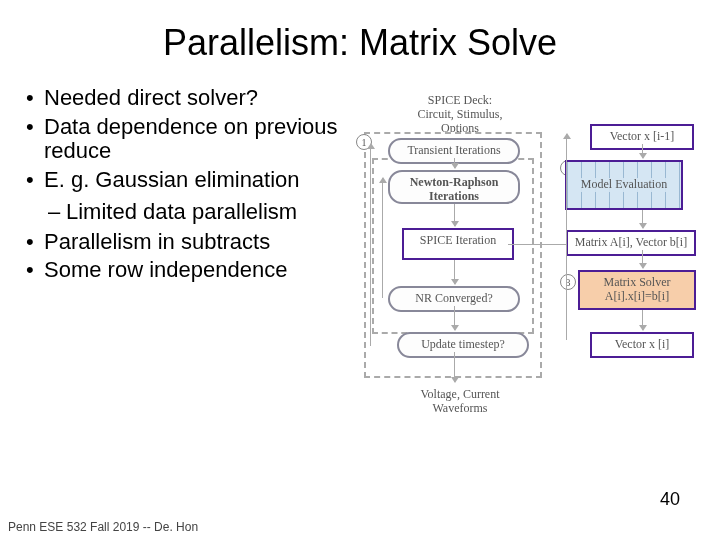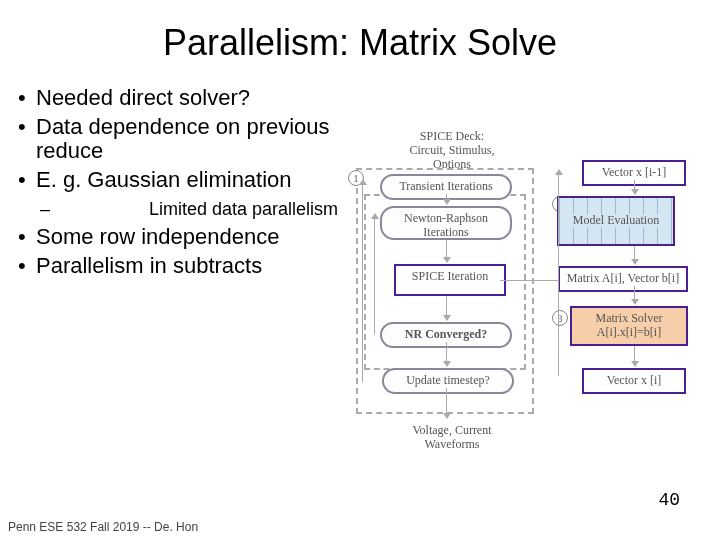--- a/index.html
+++ b/index.html
@@ -5,32 +5,32 @@
   * { box-sizing: border-box; margin: 0; padding: 0; }
   body {
     width: 720px; height: 540px;
     font-family: Arial, Helvetica, sans-serif;
     background: #fff; position: relative; overflow: hidden;
   }
   .title {
     text-align: center; font-size: 36px; font-weight: 400;
     padding-top: 22px; padding-bottom: 10px;
   }
-  .body-row { display: flex; padding: 8px 0 0 18px; }
+  .body-row { display: flex; padding: 8px 0 0 26px; }
   .left { width: 320px; font-size: 22px; }
   .left ul { list-style: none; }
   .left li.lvl0 { position: relative; padding-left: 18px; margin: 4px 0; line-height: 1.12; }
   .left li.lvl0::before { content: "•"; position: absolute; left: 0; top: 0; }
-  .left  li.lvl1 { position: relative; font-size: 18px; padding-left: 18px; margin: 6px 0 6px 22px; line-height: 1.15; text-align: right; }
+  .left  li.lvl1 { position: relative; font-size: 22px; padding-left: 18px; margin: 6px 0 6px 22px; line-height: 1.15; }
   .left  li.lvl1::before { content: "–"; position: absolute; left: 0; top: 0; }
   .right { width: 360px; position: relative; padding-top: 16px; }
   .footer { position: absolute; left: 8px; bottom: 6px; font-size: 12px; color: #444; }
-  .pagenum { position: absolute; right: 40px; bottom: 30px; font-size: 18px; font-family: Liberation Mono, monospace; }
+  .pagenum { position: absolute; right: 40px; bottom: 30px; font-size: 18px; font-family: Liberation Sans, sans-serif; }
 
-  .diagram { position: relative; width: 350px; height: 340px; font-size: 12px; color: #555; font-family: "Times New Roman", serif; margin-top: 36px; }
+  .diagram { position: relative; width: 350px; height: 340px; font-size: 12px; color: #555; font-family: "Times New Roman", serif; }
   .box {
     position: absolute; border: 2px solid #4c1d95; text-align: center;
     padding: 4px 6px; background: #fff; line-height: 1.15;
   }
   .rounded { border-radius: 14px; background: #fdfdfd; border-color: #889; }
   .dashed  { border-style: dashed; border-color: #aaa; }
   .nobord  { border: none; }
   .blue    { background: #d5e6f3; background-image: repeating-linear-gradient(90deg, #99b8d2 0 1px, #d5e6f3 1px 14px); }
   .orange  { background: #f7ceaa; }
   .circle  { position: absolute; border: 1px solid #888; border-radius: 50%; width: 16px; height: 16px; text-align: center; font-size: 10px; line-height: 15px; background: #fff; }
@@ -46,55 +46,55 @@
 
 <div class="title">Parallelism: Matrix Solve</div>
 
 <div class="body-row">
   <div class="left">
     <ul>
       <li class="lvl0">Needed direct solver?</li>
       <li class="lvl0">Data dependence on previous reduce</li>
       <li class="lvl0">E. g. Gaussian elimination</li>
       <li class="lvl1">Limited data parallelism</li>
+      <li class="lvl0">Parallelism in subtracts</li>
       <li class="lvl0">Some row independence</li>
-      <li class="lvl0">Parallelism in subtracts</li>
     </ul>
   </div>
 
   <div class="right">
     <div class="diagram">
 
       <div class="box nobord" style="left:48px; top:-8px; width:132px;">
         <div>SPICE Deck:</div>
         <div>Circuit, Stimulus, Options</div>
       </div>
 
       <div class="box dashed" style="left:18px; top:34px; width:178px; height:246px;"></div>
       <div class="box dashed" style="left:26px; top:60px; width:162px; height:176px;"></div>
 
       <div class="circle" style="left:10px; top:36px;">1</div>
 
       <div class="box rounded" style="left:42px; top:40px; width:132px;">Transient Iterations</div>
 
       <div class="arrow v down" style="left:108px; top:60px; height:10px;"></div>
 
-      <div class="box rounded" style="left:42px; top:72px; width:132px; height:34px;">Newton-Raphson Iterations</div>
+      <div class="box rounded" style="left:42px; top:72px; width:132px; height:34px;font-weight:bold;">Newton-Raphson Iterations</div>
 
       <div class="arrow v down" style="left:108px; top:106px; height:22px;"></div>
 
       <div class="box" style="left:56px; top:130px; width:112px; height:32px;">SPICE Iteration</div>
 
       <div class="arrow v down" style="left:108px; top:162px; height:24px;"></div>
 
-      <div class="box rounded" style="left:42px; top:188px; width:132px;font-weight:bold;">NR Converged?</div>
+      <div class="box rounded" style="left:42px; top:188px; width:132px;">NR Converged?</div>
 
       <div class="arrow v down" style="left:108px; top:208px; height:24px;"></div>
 
-      <div class="box rounded" style="left:44px; top:234px; width:132px;">Update timestep?</div>
+      <div class="box rounded" style="left:51px; top:234px; width:132px;">Update timestep?</div>
 
       <div class="arrow v down" style="left:108px; top:254px; height:30px;"></div>
 
       <div class="box nobord" style="left:48px; top:286px; width:132px;">Voltage, Current Waveforms</div>
 
       <div class="arrow v up" style="left:36px; top:80px; height:120px;"></div>
       <div class="arrow v up" style="left:24px; top:46px; height:202px;"></div>
 
       <div class="box" style="left:244px; top:26px; width:104px;">Vector x [i-1]</div>
       <div class="arrow v down" style="left:296px; top:46px; height:14px;"></div>

